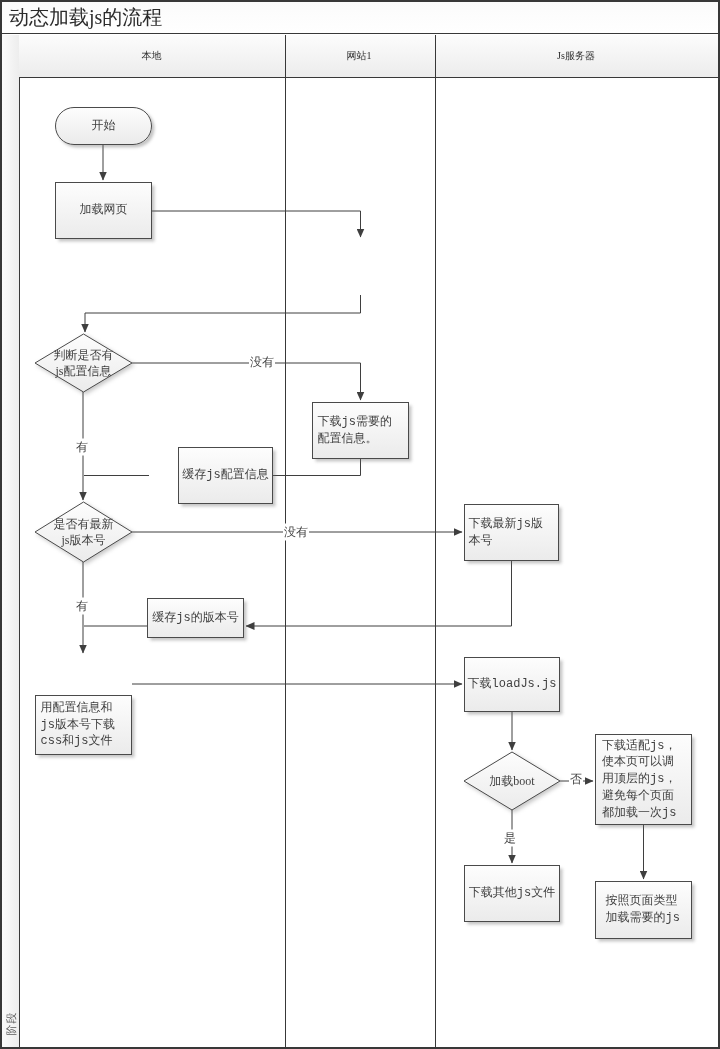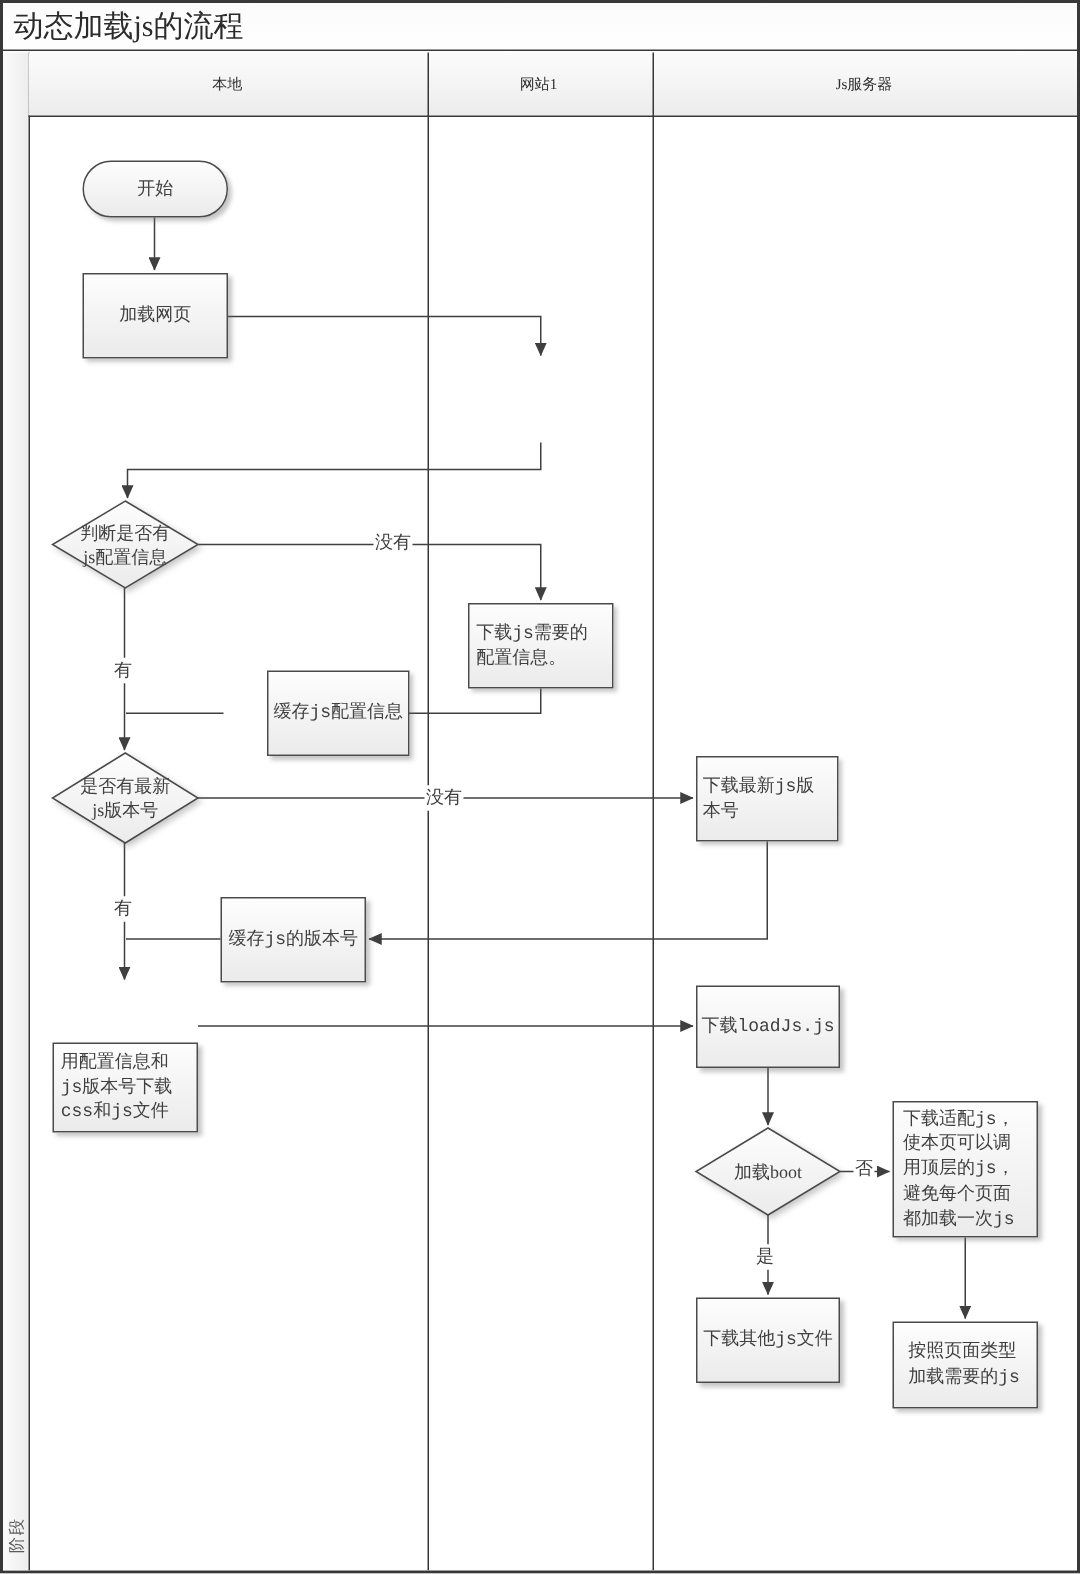--- a/index.html
+++ b/index.html
@@ -141,21 +141,21 @@
   </div>
 
   <div class="node" style="left:147px; top:445px; width:95px; height:57px;margin-left:29px;">
     <span class="nowrap">缓存js配置信息</span>
   </div>
 
   <div class="node" style="left:462px; top:502px; width:95px; height:57px;">
     <span class="tw" style="width:86px;">下载最新js版本号</span>
   </div>
 
-  <div class="node" style="left:145px; top:596px; width:97px; height:57px;">
+  <div class="node" style="left:145px; top:596px; width:97px; height:40px;">
     <span class="nowrap">缓存js的版本号</span>
   </div>
 
   <div class="node" style="left:33px; top:653px; width:97px; height:60px;margin-top:40px;">
     <span class="tw" style="width:86px;">用配置信息和js版本号下载css和js文件</span>
   </div>
 
   <div class="node" style="left:462px; top:655px; width:96px; height:55px;">
     <span class="nowrap">下载loadJs.js</span>
   </div>

